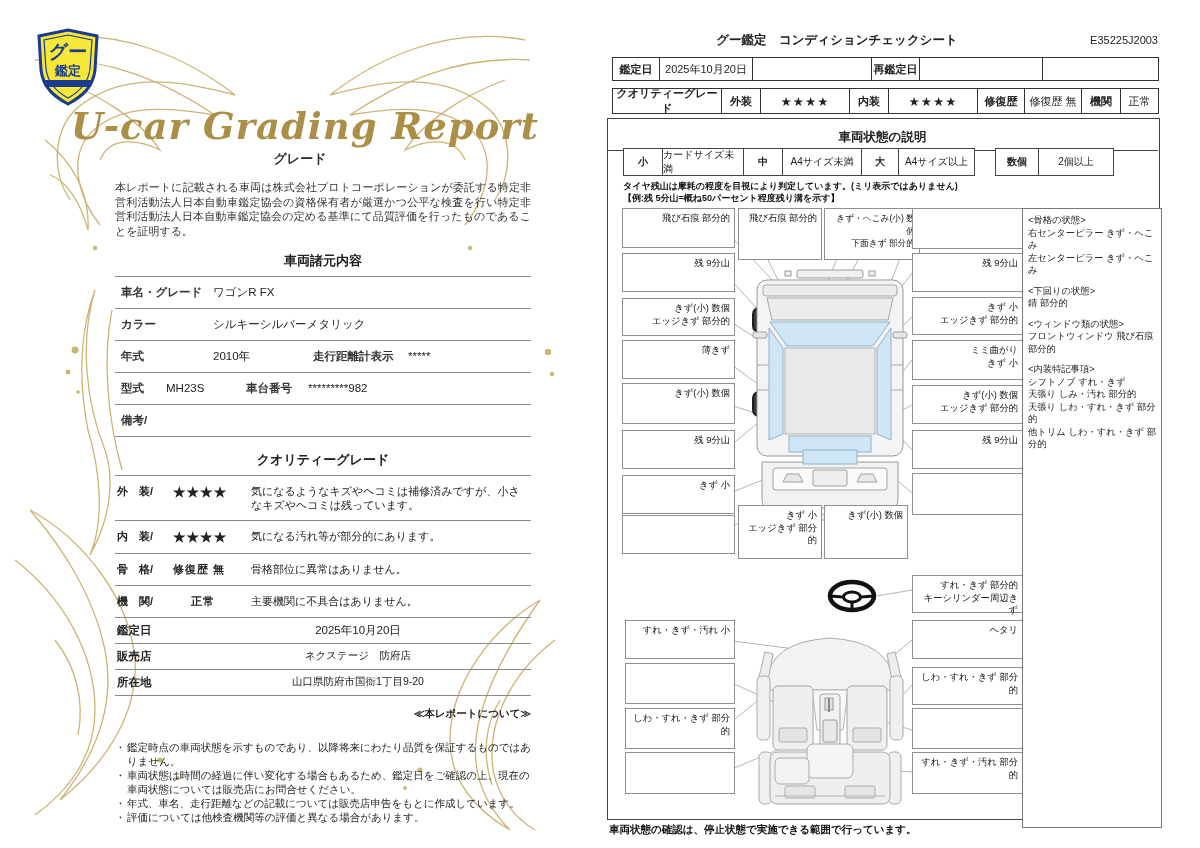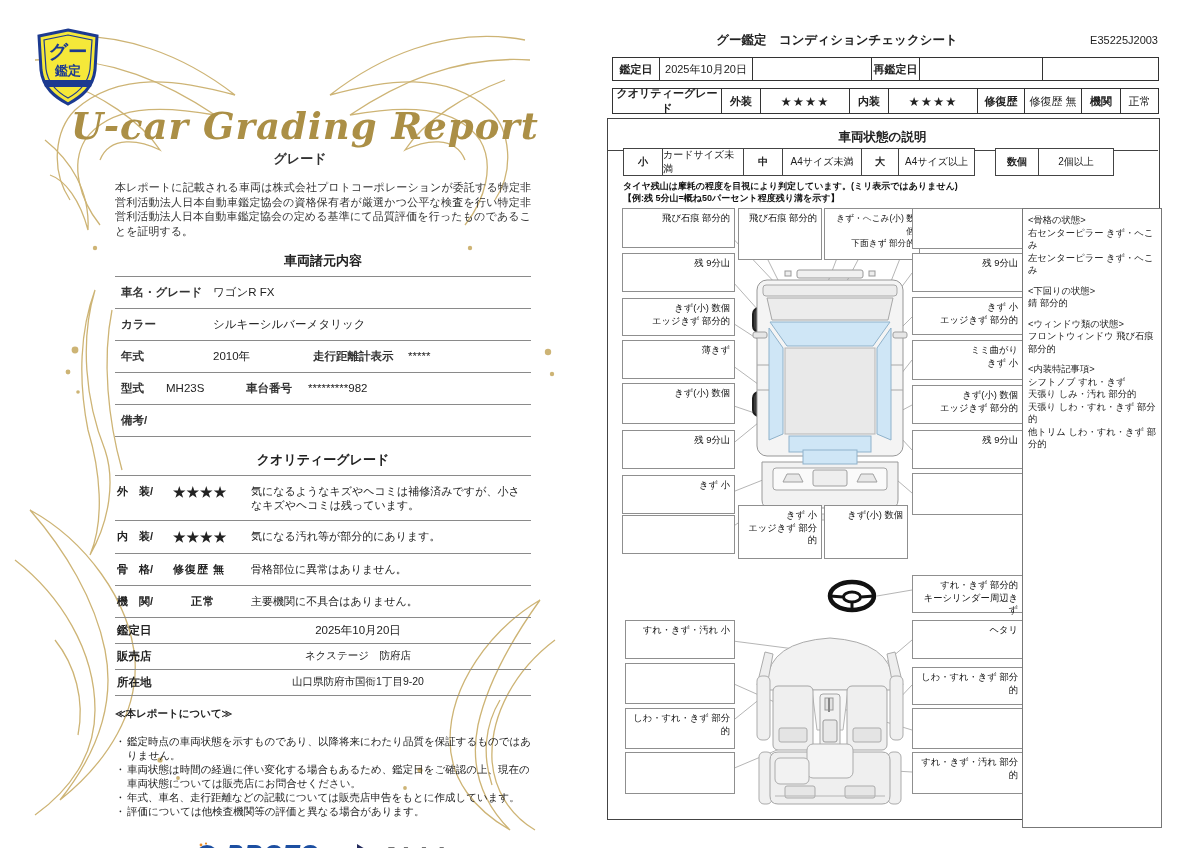--- a/index.html
+++ b/index.html
@@ -23,21 +23,21 @@
   .grade-row{display:flex;border-top:1px solid #8a8a8a;padding:8px 2px;font-size:11px;align-items:flex-start;}
   .grade-label{width:56px;font-weight:bold;flex:none;}
   .grade-value{width:78px;flex:none;font-weight:bold;letter-spacing:1px;}
   .grade-stars{font-size:14px;letter-spacing:1px;}
   .grade-desc{flex:1;line-height:14px;color:#222;}
   .meta-row{display:flex;border-top:1px solid #8a8a8a;padding:5px 2px;font-size:11.5px;}
   .meta-row:last-of-type{border-bottom:1px solid #8a8a8a;}
   .meta-label{width:70px;font-weight:bold;flex:none;}
   .meta-value{flex:1;text-align:center;}
   .notes{margin-top:10px;font-size:10.5px;line-height:14px;color:#222;}
-  .notes-head{font-weight:bold;margin-bottom:14px;}
+  .notes-head{font-weight:bold;margin-bottom:20px;text-align:right;}
   .note-item{display:flex;}
   .note-item .bullet{width:12px;flex:none;}
   .logos{display:flex;justify-content:center;align-items:center;gap:34px;margin-top:22px;}
   .proto-text{font-size:25px;font-weight:bold;color:#1d4fa1;letter-spacing:1px;font-style:italic;}
   .jaaa-text{font-size:22px;font-weight:bold;color:#737373;letter-spacing:2px;}
   
   .page-right{position:absolute;left:607px;top:30px;width:553px;height:812px;font-size:10px;}
   .rp-title{position:absolute;left:60px;top:2px;width:340px;text-align:center;font-size:12.5px;font-weight:bold;}
   .rp-id{position:absolute;right:2px;top:4px;font-size:11px;}
   .rtable{position:absolute;display:flex;border:1.6px solid #333;background:#fff;}
@@ -505,14 +505,15 @@
       <div>錆 部分的</div>
       <div class="ptitle">&lt;ウィンドウ類の状態&gt;</div>
       <div>フロントウィンドウ 飛び石痕 部分的</div>
       <div class="ptitle">&lt;内装特記事項&gt;</div>
       <div>シフトノブ すれ・きず</div>
       <div>天張り しみ・汚れ 部分的</div>
       <div>天張り しわ・すれ・きず 部分的</div>
       <div>他トリム しわ・すれ・きず 部分的</div>
     </div>
 
+    <div class="rp-footer">車両状態の確認は、停止状態で実施できる範囲で行っています。</div>
   </div>
 </div>
 
 </body></html>

